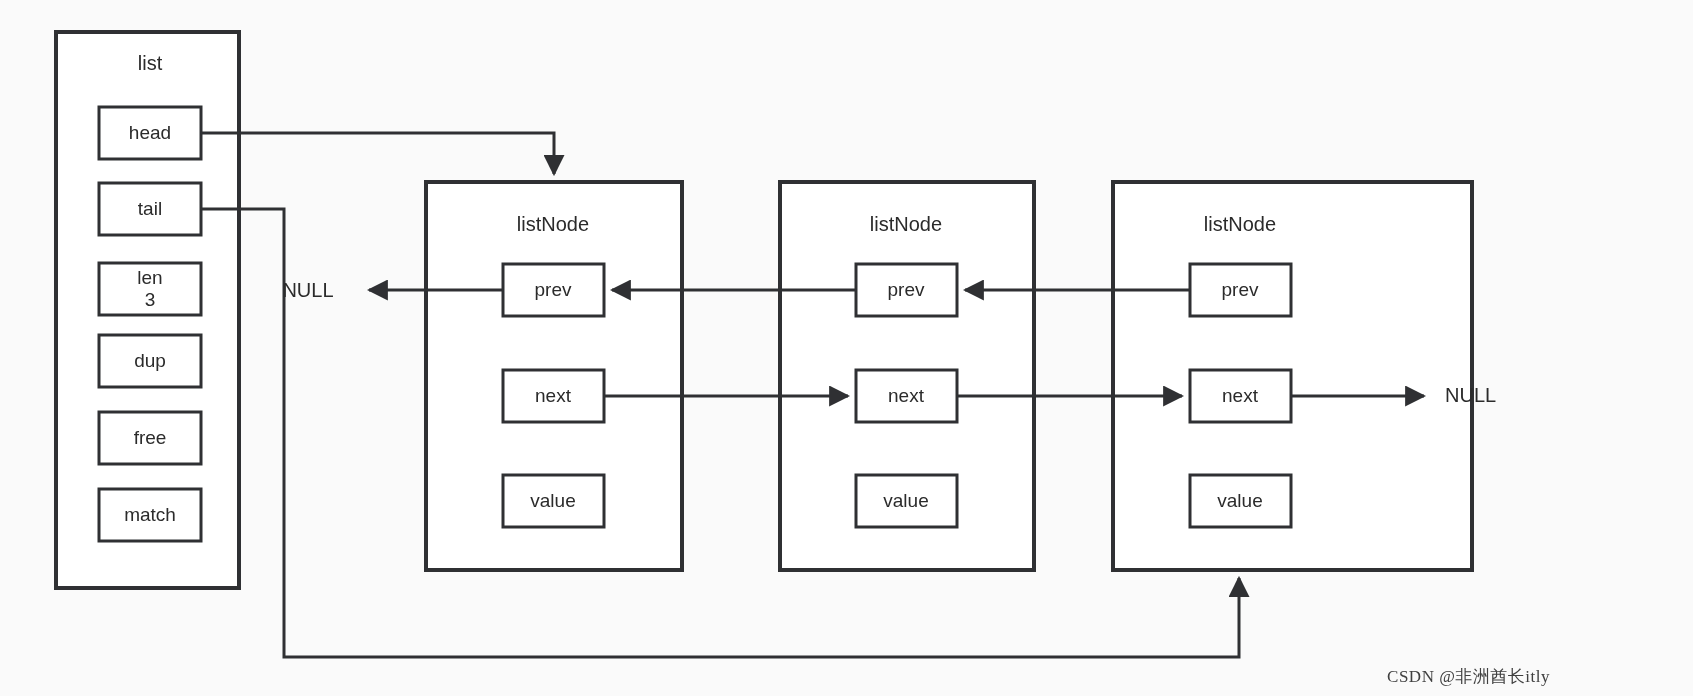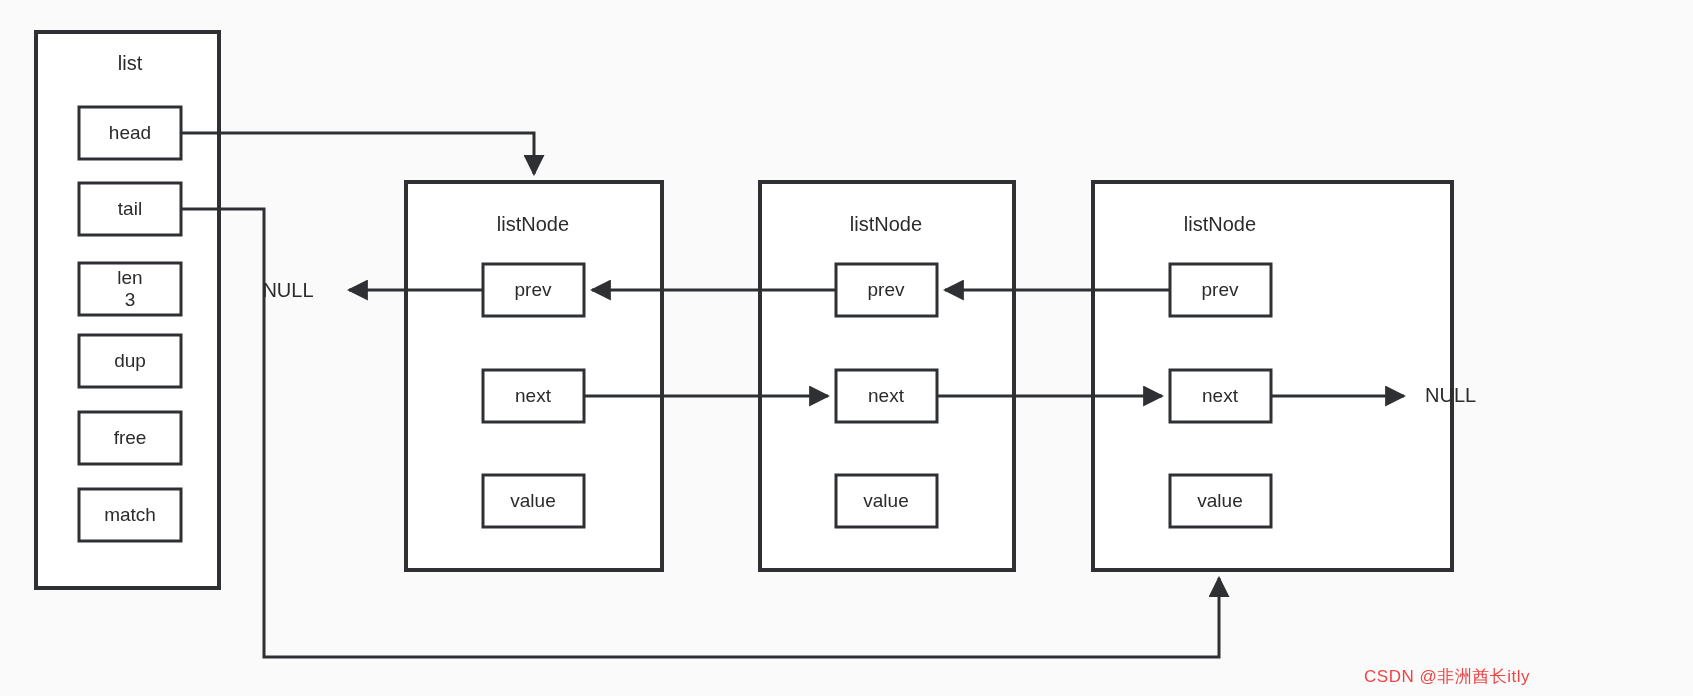--- a/index.html
+++ b/index.html
@@ -13,20 +13,21 @@
     font-family: "Liberation Sans", sans-serif;
     overflow: hidden;
     position: relative;
   }
   #diagram-root {
     position: absolute;
     left: 0;
     top: 0;
     width: 1542px;
     height: 696px;
+    padding-left: 20px;
   }
   svg.diagram {
     display: block;
     width: 1693px;
     height: 696px;
   }
   .box-fill {
     fill: #ffffff;
     stroke: #2f3033;
     stroke-width: 3;
@@ -58,23 +59,23 @@
   }
   .conn {
     fill: none;
     stroke: #2f3033;
     stroke-width: 3;
   }
   .watermark {
     position: absolute;
     right: 12px;
     bottom: 8px;
-    font-family: Liberation Sans, sans-serif;
+    font-family: Liberation Serif, serif;
     font-size: 17px;
-    color: #ef4444;
+    color: #404040;
     letter-spacing: 0.5px;
     white-space: nowrap;
   }
 </style>
 </head>
 <body>
 
 <div id="diagram-root">
   <svg class="diagram" viewBox="0 0 1693 696" xmlns="http://www.w3.org/2000/svg">
 

